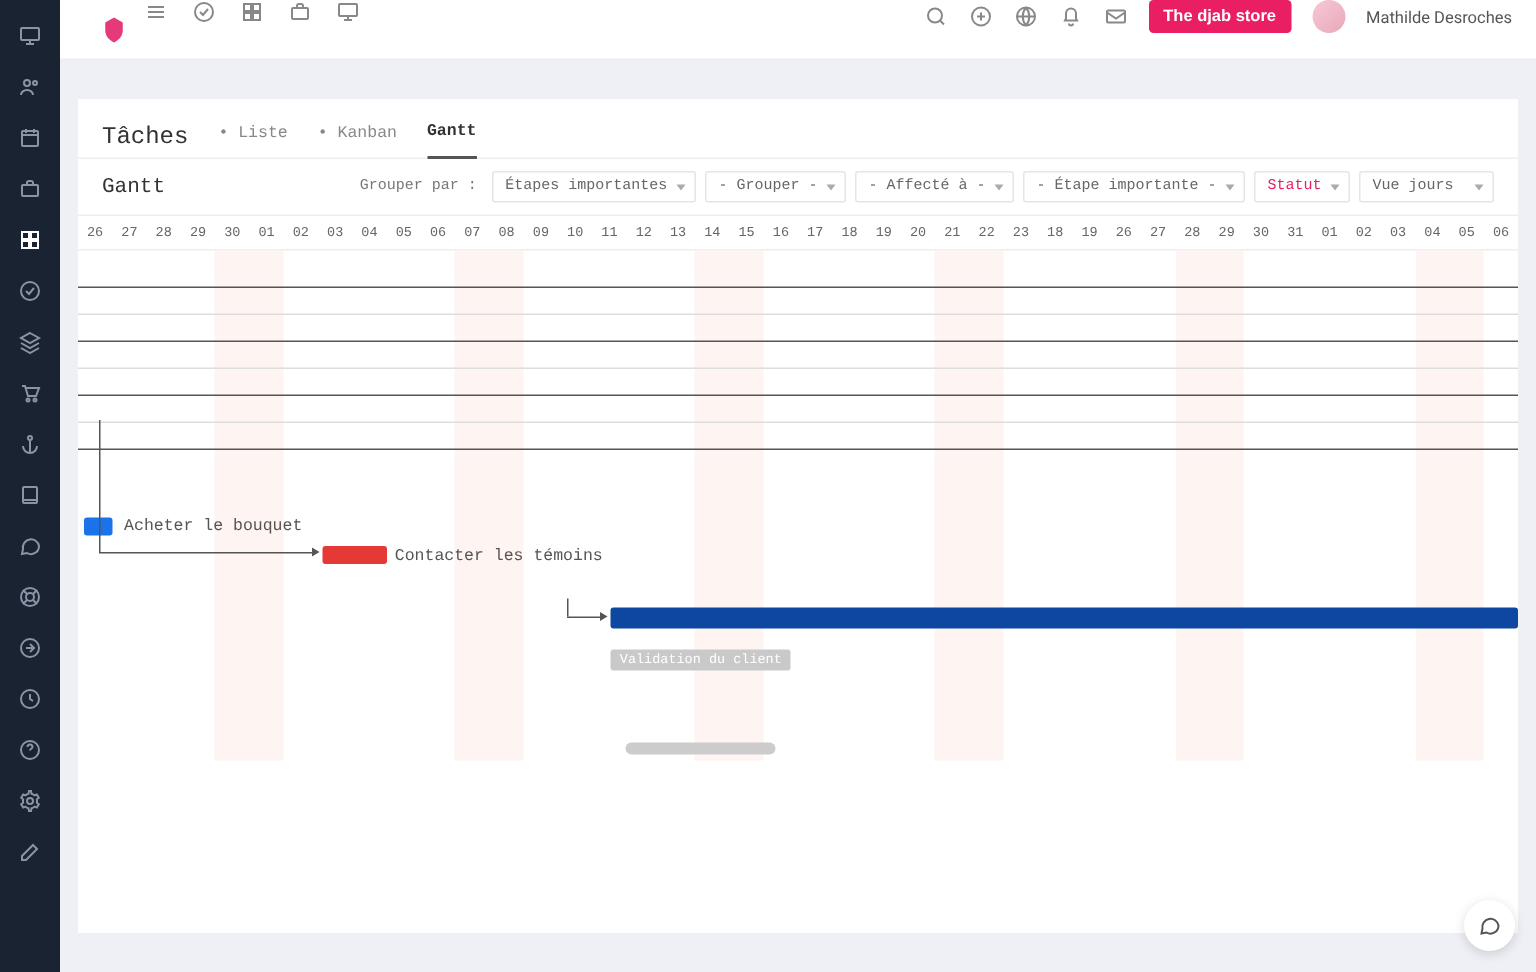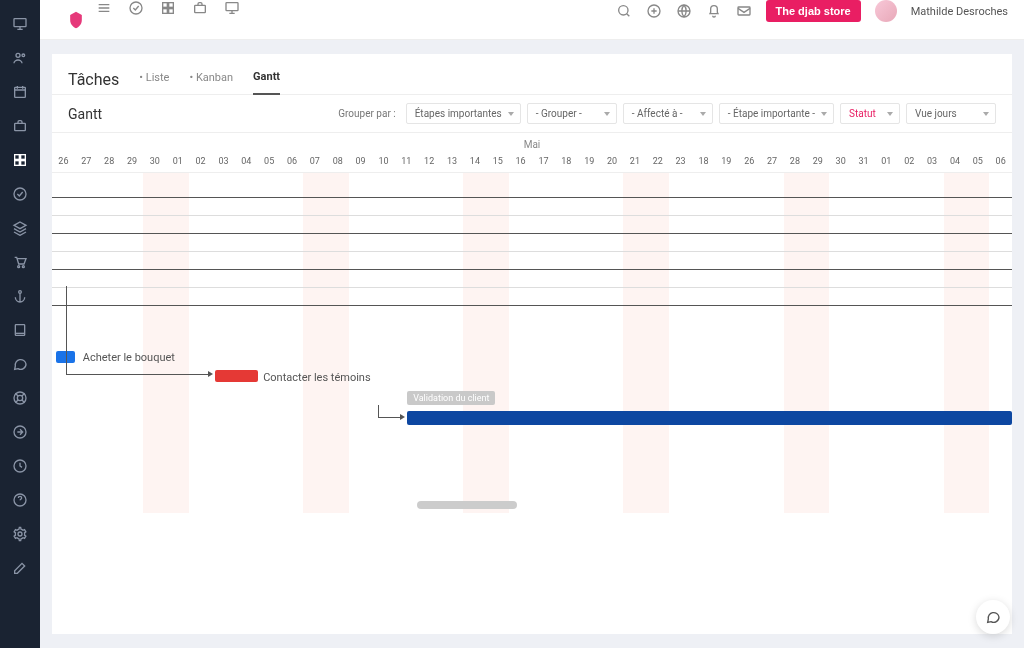--- a/index.html
+++ b/index.html
@@ -16,21 +16,21 @@
 .main { flex: 1; display: flex; flex-direction: column; }
 .topbar { height: 40px; background: #fff; display: flex; align-items: flex-start; padding: 0 16px; border-bottom: 1px solid #eee; }
 .topbar-left { display: flex; align-items: center; gap: 16px; }
 .topbar .icon { width: 16px; height: 16px; color: #888; cursor: pointer; display:flex; align-items:center; justify-content:center;}
 .topbar-right { margin-left: auto; display: flex; align-items: center; gap: 14px; }
 .store-btn { background: #e91e63; color: #fff; border: none; padding: 5px 10px; border-radius: 3px; font-size: 11px; font-weight: 600; cursor: pointer; }
 .avatar { width: 22px; height: 22px; border-radius: 50%; background: linear-gradient(135deg,#f8c8d8,#e8a8b8); }
 .user-name { font-size: 11px; color: #555; }
 
 
-.content { flex: 1; padding: 14px 12px; overflow: hidden; }
+.content { flex: 1; padding: 26px 12px; overflow: hidden; font-family: Liberation Mono, monospace; }
 .panel { background: #fff; height: 100%; display: flex; flex-direction: column; }
 
 
 .tabsrow { display: flex; align-items: center; padding: 10px 16px 0 16px; gap: 20px; border-bottom: 1px solid #eee; }
 .tabsrow .title { font-size: 16px; color: #333; font-weight: 400; }
 .tabsrow .tab { font-size: 11px; color: #888; cursor: pointer; padding: 6px 0 10px 0; }
 .tabsrow .tab.active { color: #333; font-weight: 700; border-bottom: 2px solid #555; margin-bottom: -1px; }
 
 
 .filterrow { display: flex; align-items: center; padding: 8px 16px; gap: 6px; border-bottom: 1px solid #eee; }
@@ -48,21 +48,21 @@
 .ganttGrid { position: relative; height: 340px; }
 .colback { position: absolute; top: 0; bottom: 0; display: flex; width: 100%; }
 .col { flex: 1; border-right: 0; }
 .col.weekend { background: #fdecea; opacity:0.6; }
 .hl { position: absolute; left: 0; right: 0; height: 1px; background: #555; }
 .hl.light { background: #ddd; }
 .taskbar { position: absolute; height: 12px; border-radius: 2px; }
 .bar-blue { background: #1a73e8; }
 .bar-red { background: #e53935; }
 .bar-blue-wide { background: #0d47a1; height: 14px; }
-.milestone { position: absolute; background: #c9c9c9; color: #fff; font-size: 9px; padding: 2px 6px; border-radius: 2px; }
+.milestone { position: absolute; background: #c9c9c9; color: #fff; font-size: 9px; padding: 2px 6px; border-radius: 2px; margin-top: 48px; }
 .tasklabel { position: absolute; font-size: 11px; color: #555; white-space: nowrap; }
 .depline { position: absolute; background: #555; }
 .arrow { position: absolute; width: 0; height: 0; border-top: 3px solid transparent; border-bottom: 3px solid transparent; border-left: 5px solid #555; }
 .scrollbar { position: absolute; bottom: 4px; left: 38%; width: 100px; height: 8px; background: #ccc; border-radius: 4px; }
 
 
 .helpfab { position: absolute; bottom: 14px; right: 14px; width: 34px; height: 34px; border-radius: 50%; background: #fff; box-shadow: 0 2px 8px rgba(0,0,0,0.15); display: flex; align-items: center; justify-content: center; cursor: pointer; }
 
 svg { width: 100%; height: 100%; }
 </style>
@@ -266,21 +266,20 @@
           <span class="grouplabel">Grouper par :</span>
           <div class="sel">Étapes importantes</div>
           <div class="sel">- Grouper -</div>
           <div class="sel">- Affecté à -</div>
           <div class="sel">- Étape importante -</div>
           <div class="sel pink" style="min-width:60px">Statut</div>
           <div class="sel">Vue jours</div>
         </div>
 
         <div class="ganttWrap">
-          <div class="monthRow">Mai</div>
           <div class="daysRow" id="daysRow">
               <div class="dayCell">26</div>
               <div class="dayCell">27</div>
               <div class="dayCell">28</div>
               <div class="dayCell">29</div>
               <div class="dayCell">30</div>
               <div class="dayCell">01</div>
               <div class="dayCell">02</div>
               <div class="dayCell">03</div>
               <div class="dayCell">04</div>

